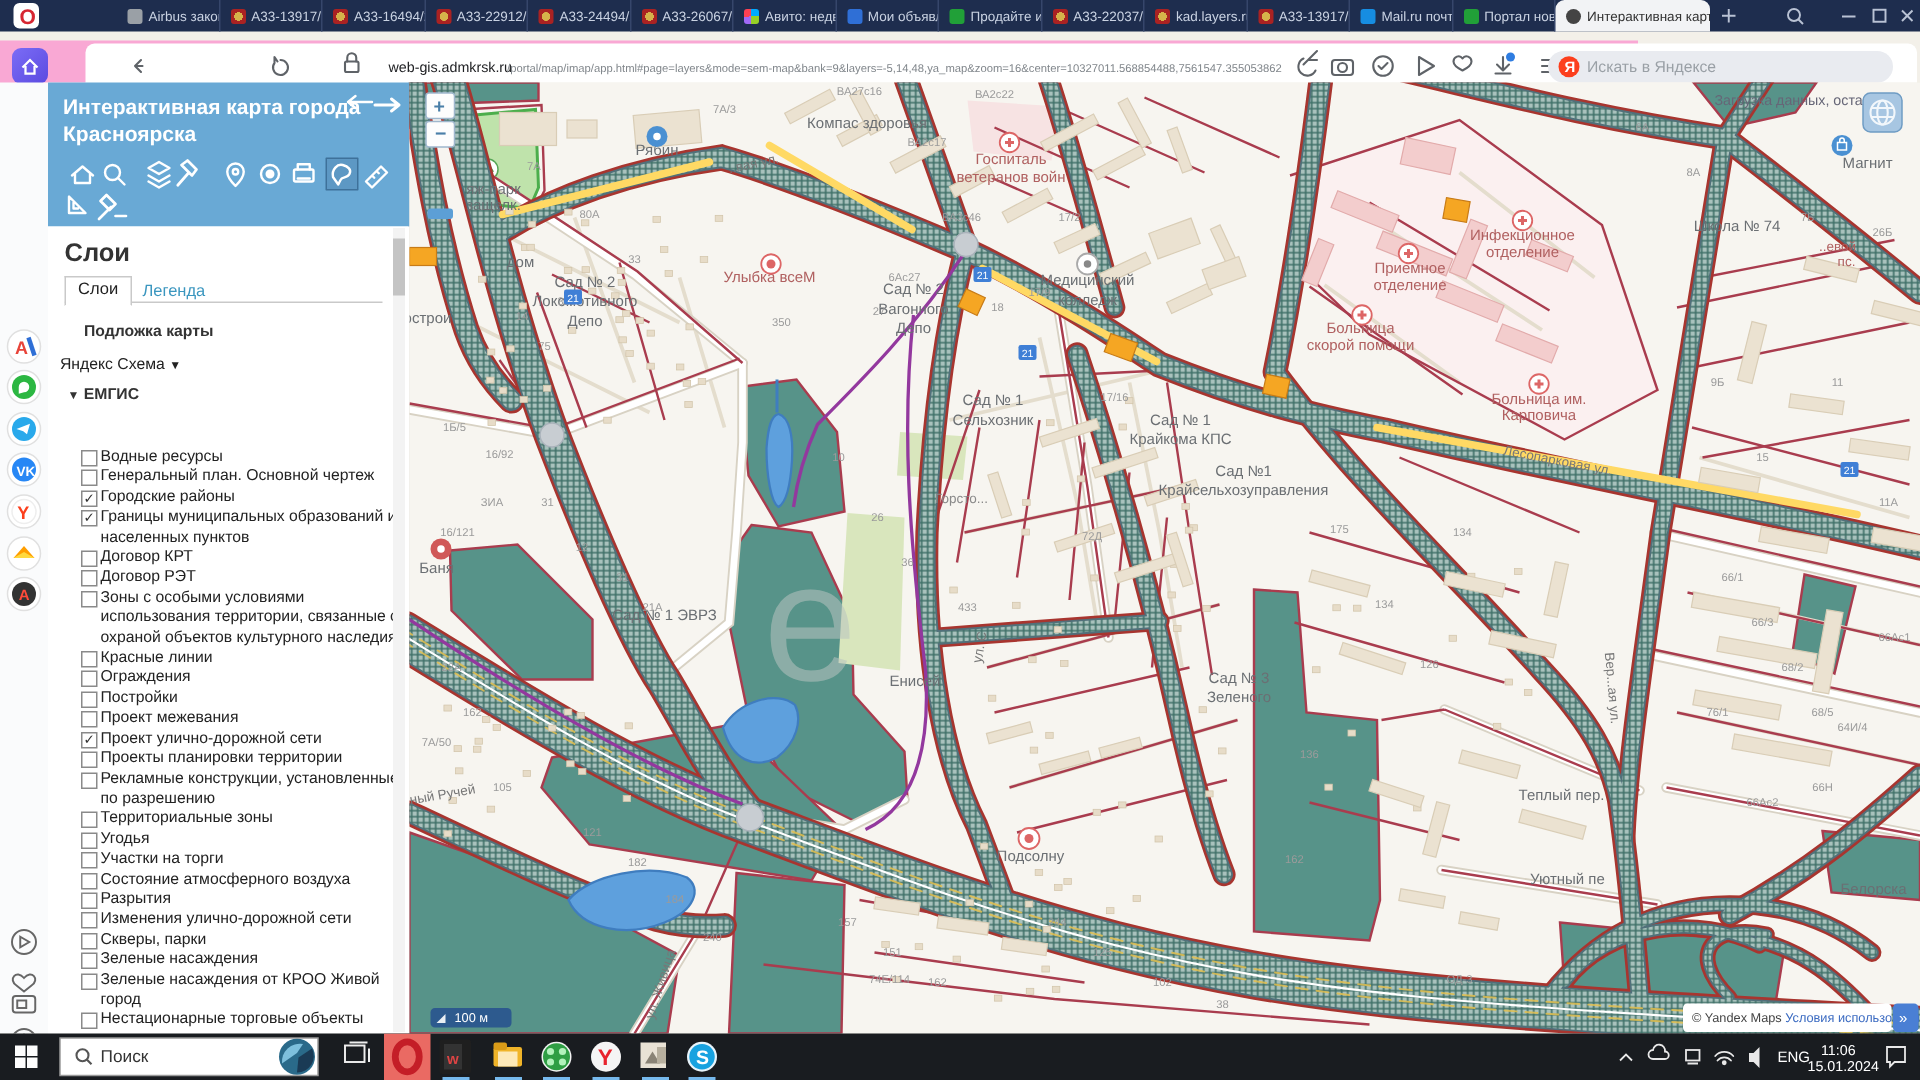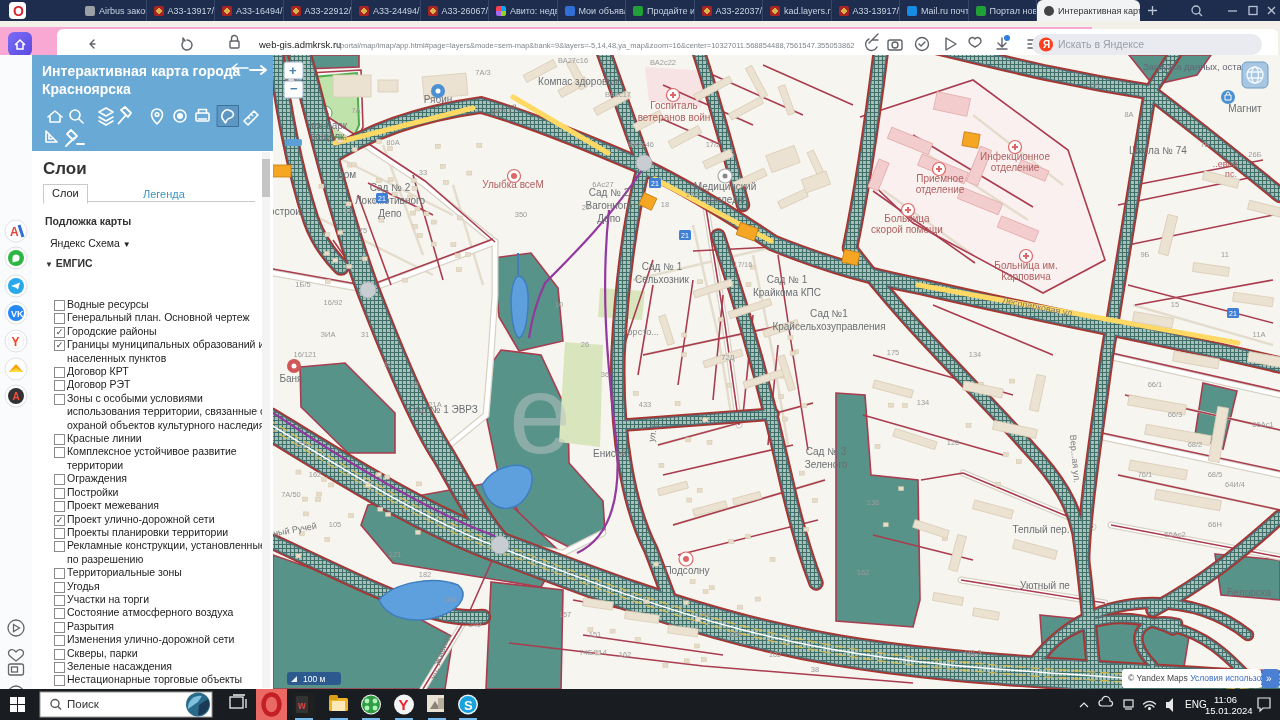--- a/index.html
+++ b/index.html
@@ -21,23 +21,23 @@
   
   #panel{left:32px;top:55px;width:241px;height:634px;background:#fff;border-right:1px solid #b9b9b9;box-sizing:border-box;}
   #phead{position:absolute;left:0;top:0;width:241px;height:96px;background:#69a9d5;}
   #phead .title{position:absolute;left:10px;top:7px;width:206px;font-size:14px;font-weight:bold;color:#fff;line-height:18px;}
   #pbody{position:absolute;left:0;top:96px;width:241px;height:538px;background:#fff;overflow:hidden;}
   #pscroll{position:absolute;right:2px;top:97px;width:8px;height:536px;background:#f3f3f3;}
   #pthumb{position:absolute;right:2px;top:104px;width:8px;height:38px;background:#c4c4c4;}
   h1.sloi{margin:0;position:absolute;left:11px;top:8px;font-size:17px;font-weight:bold;color:#333;}
   .tabs2{position:absolute;left:11px;top:33px;width:212px;height:17px;border-bottom:1px solid #c9c9c9;font-size:11px;}
   .tabs2 .t1{position:absolute;left:0;top:0;height:16px;padding:2px 8px 0 8px;border:1px solid #c9c9c9;border-bottom:1px solid #fff;background:#fff;color:#222;}
-  .tabs2 .t2{position:absolute;left:44px;top:2px;color:#3a96bf;padding:2px 8px 0 8px;margin-left:48px;}
+  .tabs2 .t2{position:absolute;left:44px;top:2px;color:#3a96bf;padding:2px 8px 0 8px;}
   .plab{position:absolute;left:13px;font-size:10.5px;font-weight:bold;color:#333;}
-  .psel{position:absolute;left:18px;font-size:10.5px;color:#222;}
+  .psel{position:absolute;left:8px;font-size:10.5px;color:#222;}
   #chk{position:absolute;left:0px;top:147px;width:260px;font-size:10.5px;color:#222;white-space:nowrap;}
   #chk .ci{position:relative;padding:0 0 0 35px;line-height:13.4px;}
   #chk .bx{position:absolute;left:22px;top:2px;width:9px;height:9px;border:1px solid #8a8a8a;background:#fff;font-size:9px;line-height:9px;color:#333;text-align:center;}
   
   #map{left:273px;top:55px;width:1007px;height:634px;background:#f3f0e9;}
   
   #taskbar{left:0;top:689px;width:1280px;height:31px;background:#191c20;}
 </style>
 </head>
 <body>
@@ -226,47 +226,47 @@
         <path d="M39 75 l6 6 -4 4 -6 -6 z M42 83 l-8 8 M45 89 h7" stroke-width="1.8"></path>
       </g>
     </svg>
   </div>
   <div id="pbody">
     <h1 class="sloi">Слои</h1>
     <div class="tabs2">
         <span class="t1">Слои</span>
         <span class="t2">Легенда</span>
       </div>
-    <div class="plab" style="top:64px;">Подложка карты</div>
+    <div class="plab" style="top:64px;margin-left:11px;">Подложка карты</div>
     <div class="psel" style="top:86px;">Яндекс Схема <span style="font-size:8px;">▼</span></div>
     <div class="plab" style="top:106px;"><span style="font-size:8px;">▼</span> ЕМГИС</div>
     <div id="chk">
         <div class="ci"><span class="bx"></span>Водные ресурсы</div>
         <div class="ci"><span class="bx"></span>Генеральный план. Основной чертеж</div>
         <div class="ci"><span class="bx">✓</span>Городские районы</div>
         <div class="ci"><span class="bx">✓</span>Границы муниципальных образований и<br>населенных пунктов</div>
         <div class="ci"><span class="bx"></span>Договор КРТ</div>
         <div class="ci"><span class="bx"></span>Договор РЭТ</div>
         <div class="ci"><span class="bx"></span>Зоны с особыми условиями<br>использования территории, связанные с<br>охраной объектов культурного наследия</div>
         <div class="ci"><span class="bx"></span>Красные линии</div>
-        <div class="ci"><span class="bx"></span>Комплексное устойчивое развитие<br>территории</div>
         <div class="ci"><span class="bx"></span>Ограждения</div>
         <div class="ci"><span class="bx"></span>Постройки</div>
         <div class="ci"><span class="bx"></span>Проект межевания</div>
         <div class="ci"><span class="bx">✓</span>Проект улично-дорожной сети</div>
         <div class="ci"><span class="bx"></span>Проекты планировки территории</div>
         <div class="ci"><span class="bx"></span>Рекламные конструкции, установленные<br>по разрешению</div>
         <div class="ci"><span class="bx"></span>Территориальные зоны</div>
         <div class="ci"><span class="bx"></span>Угодья</div>
         <div class="ci"><span class="bx"></span>Участки на торги</div>
         <div class="ci"><span class="bx"></span>Состояние атмосферного воздуха</div>
         <div class="ci"><span class="bx"></span>Разрытия</div>
         <div class="ci"><span class="bx"></span>Изменения улично-дорожной сети</div>
         <div class="ci"><span class="bx"></span>Скверы, парки</div>
         <div class="ci"><span class="bx"></span>Зеленые насаждения</div>
+        <div class="ci"><span class="bx"></span>Зеленые насаждения от КРОО Живой<br>город</div>
         <div class="ci"><span class="bx"></span>Нестационарные торговые объекты</div>
       </div>
   </div>
   <div id="pscroll"></div>
   <div id="pthumb"></div>
 </div>
 
 <div class="abs" id="map">
 <svg id="mapsvg" width="1007" height="634" viewBox="0 0 1007 634">
 <defs>

